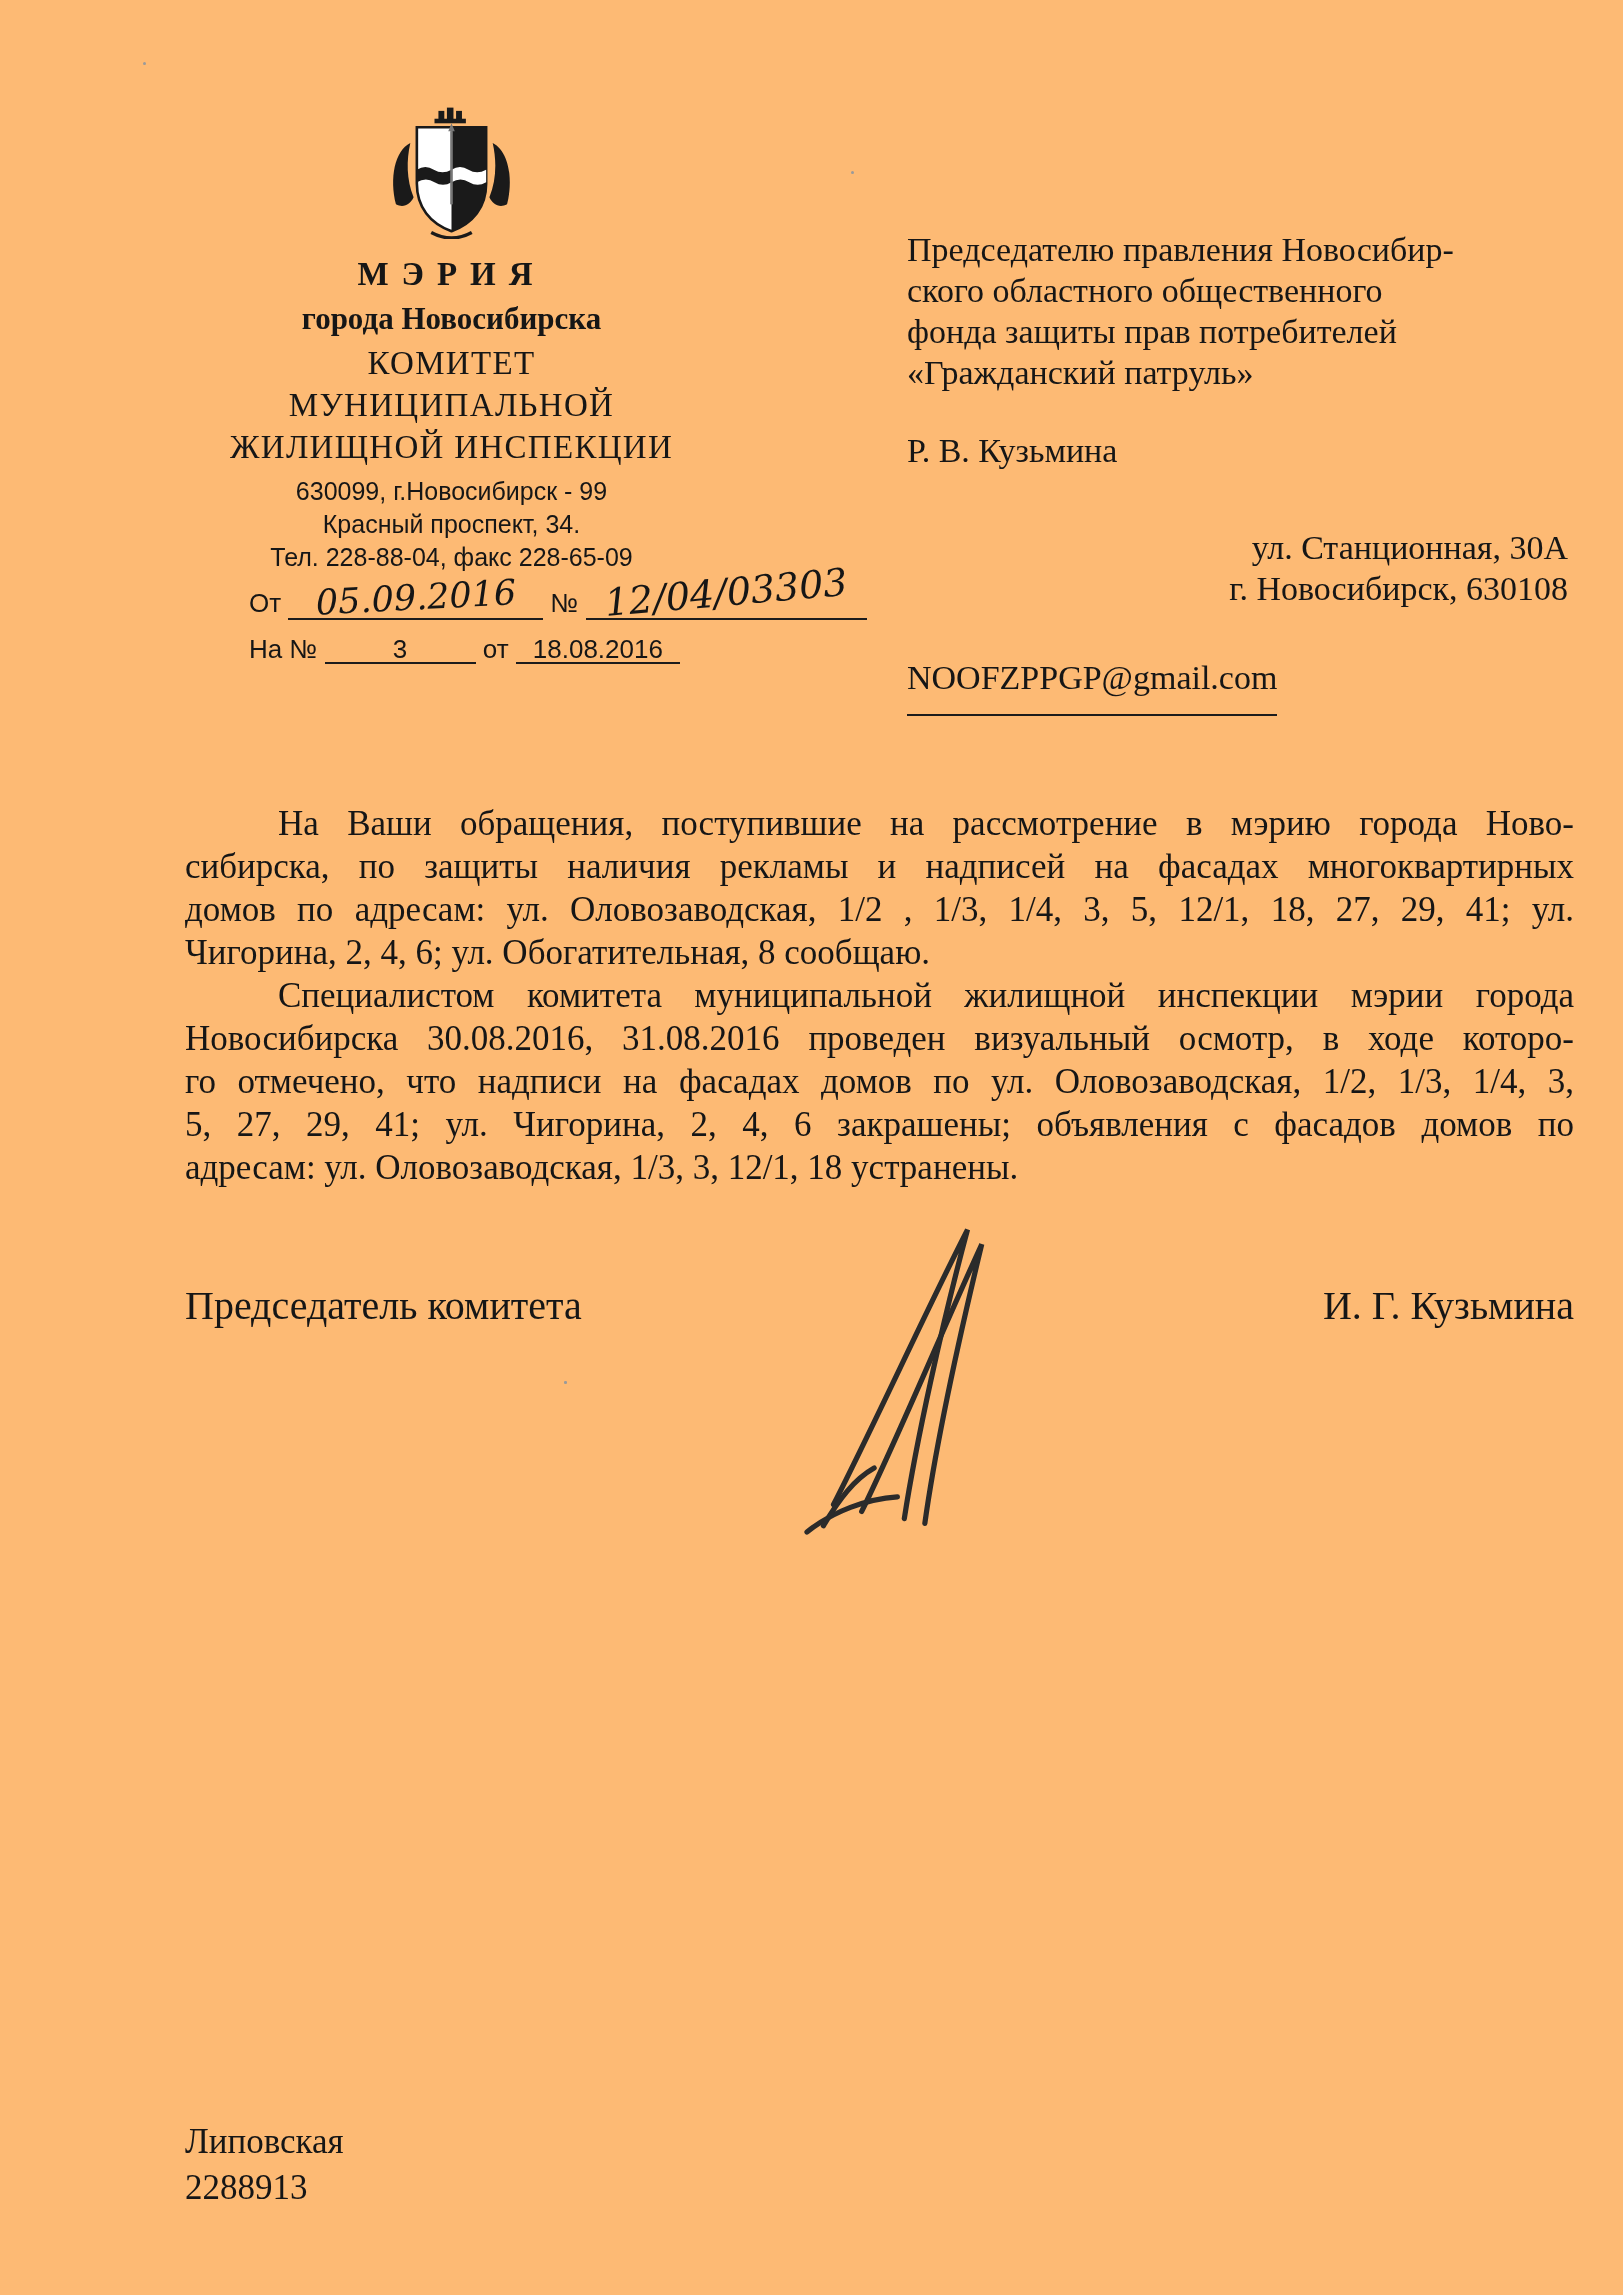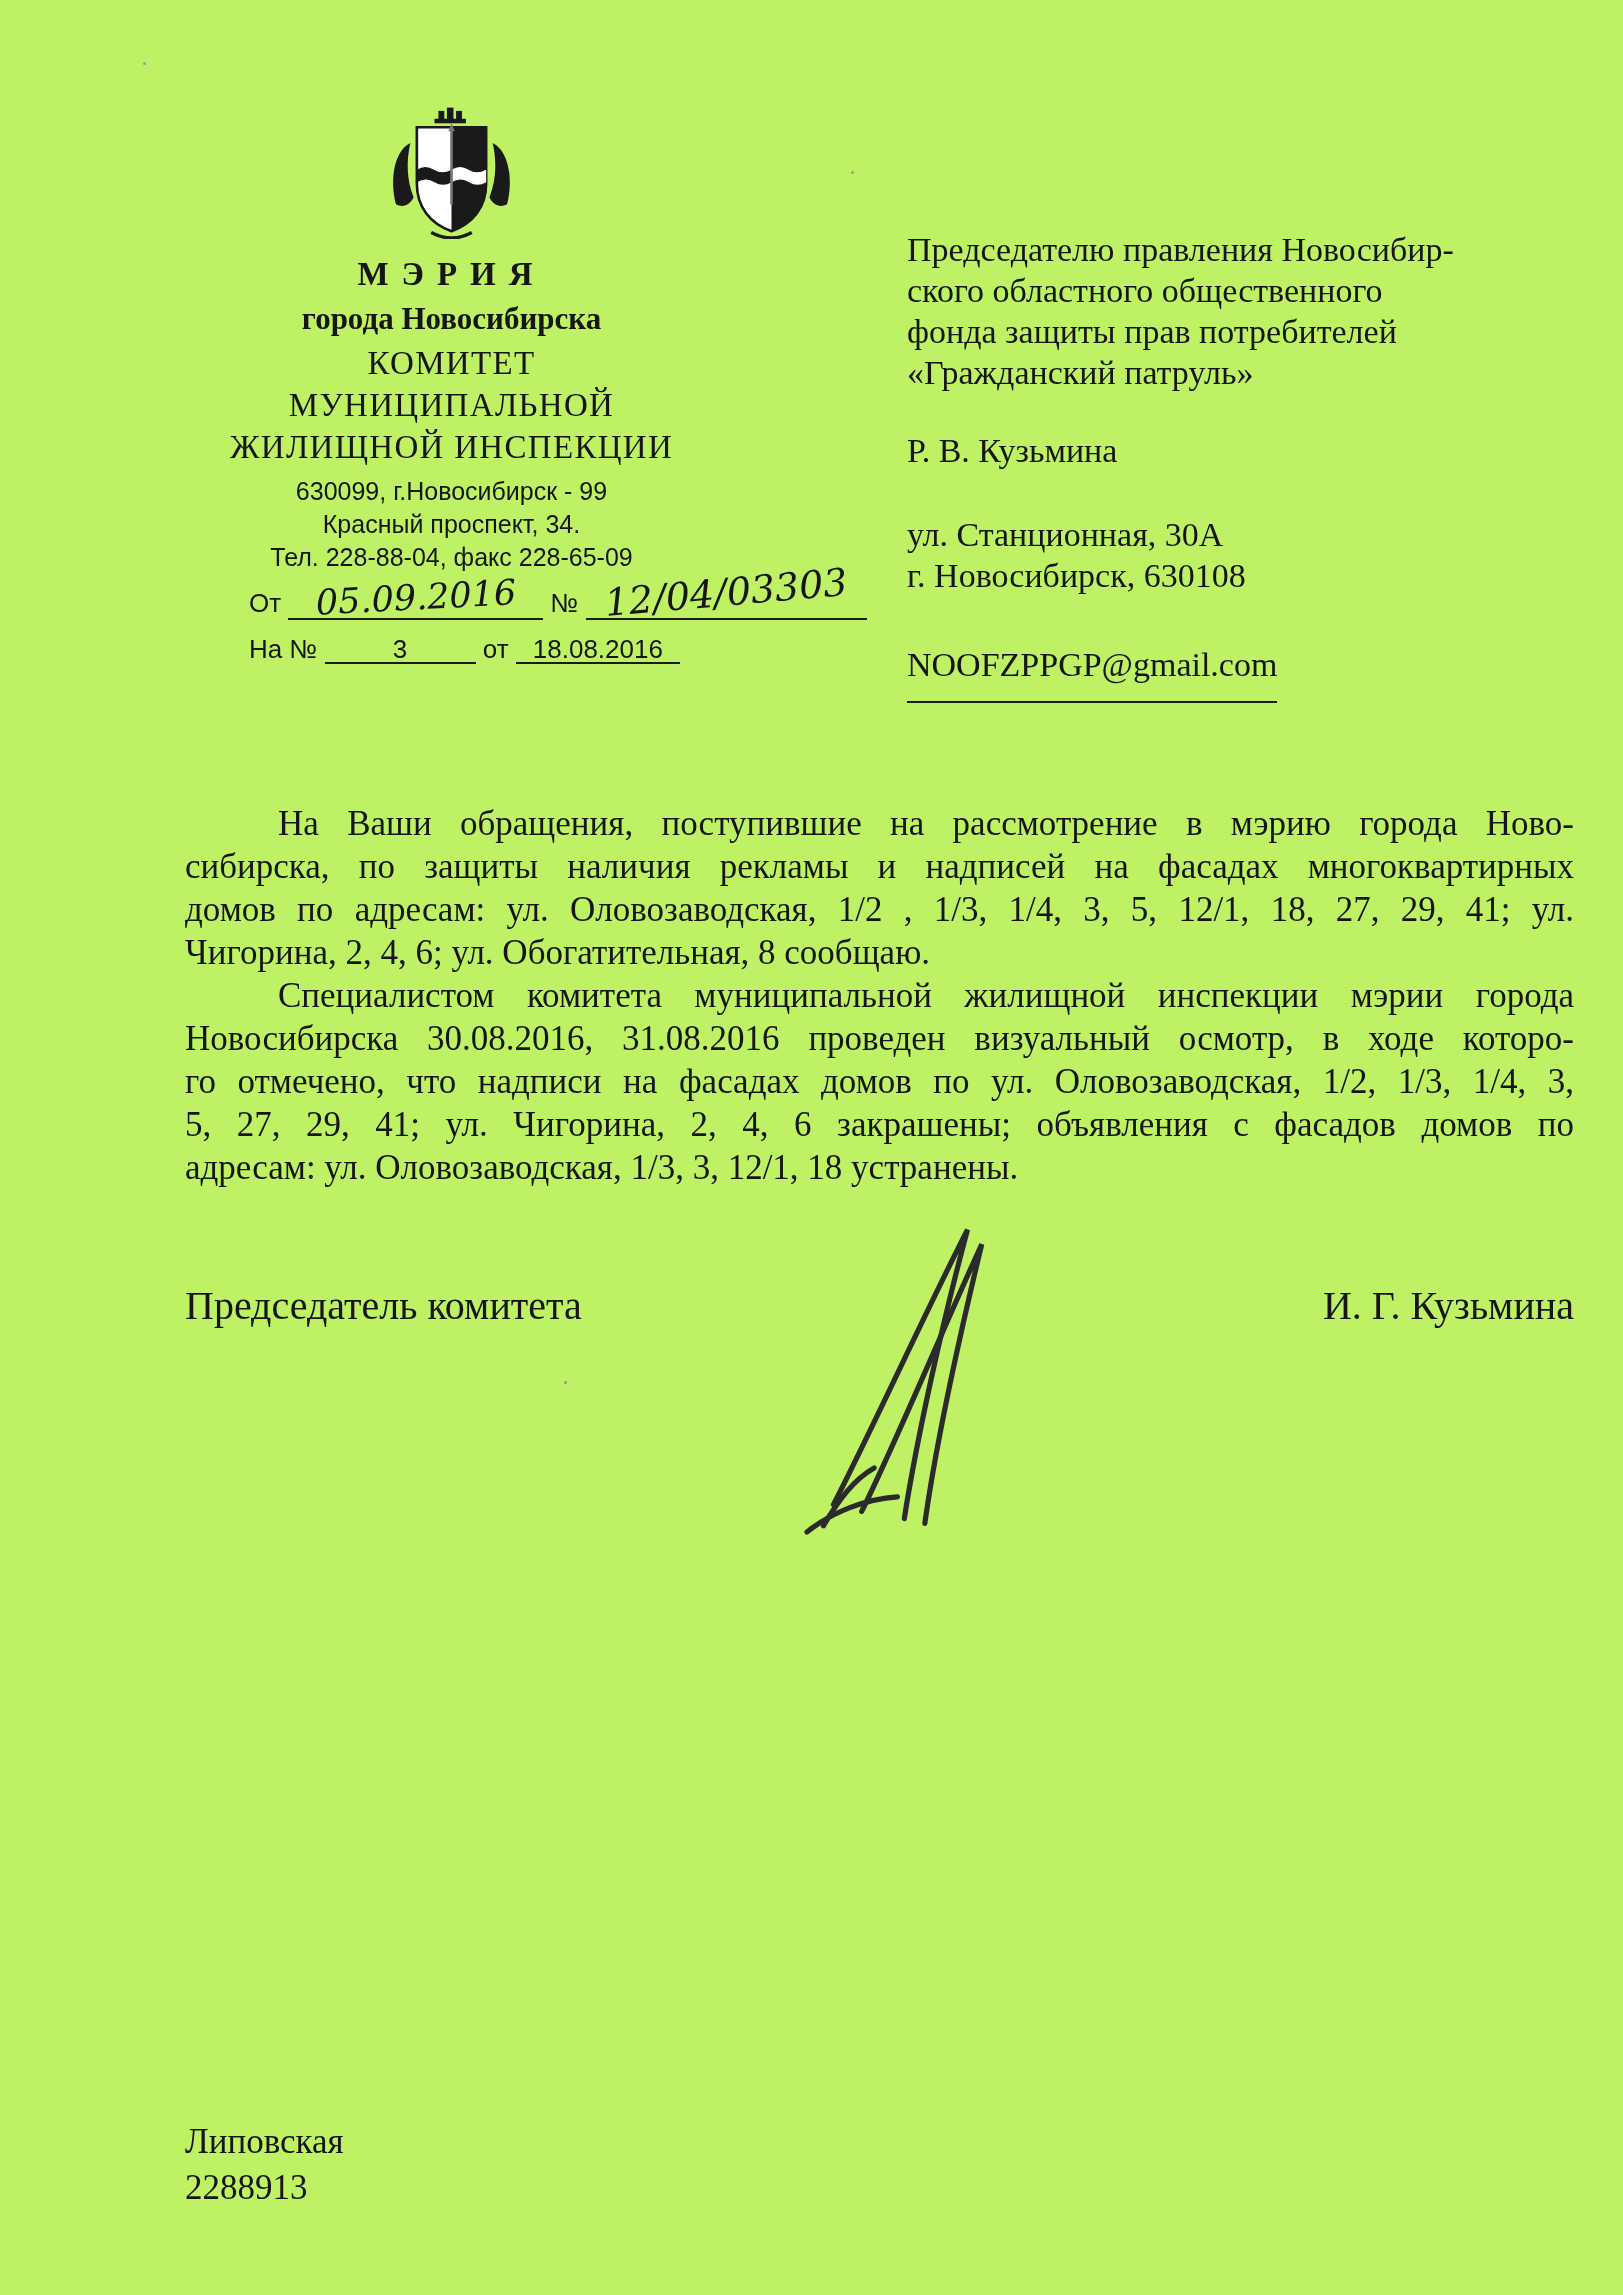--- a/index.html
+++ b/index.html
@@ -1,19 +1,19 @@
 <!DOCTYPE html>
 <html style="font-size:10.5px"><head>
 <meta charset="utf-8">
 <style>
   * { margin:0; padding:0; box-sizing:border-box; }
   html,body { background:#e8e8e8; }
   .page {
     position:relative; width:1623px; height:2295px; margin:0 auto;
-    background:#bef264; color:#161616; overflow:hidden;
+    background:#fdba74; color:#161616; overflow:hidden;
     font-family:"Liberation Serif", serif;
   }
 
   
   .letterhead { position:absolute; left:157px; top:105px; width:589px; text-align:center; }
   .emblem-wrap { margin:0 auto 17px; width:151px; height:134px; }
   .org  { font-size:33px; font-weight:bold; letter-spacing:13px; margin-top:3.9px; }
   .org-sub { font-size:31px; font-weight:bold; margin-top:7.9px; }
   .committee-block { margin-top:5.2px; }
   .committee { font-size:33px; line-height:42px; letter-spacing:1.3px; }
@@ -34,21 +34,21 @@
   .slot-in-date { min-width:164px; }
   .hand {
     font-family:"DejaVu Serif", serif; font-style:italic; font-size:35px;
     display:inline-block; transform:rotate(-3deg) translateY(-2.6px); white-space:nowrap;
   }
   .hand-big { font-size:38px; transform:rotate(-5deg) translateY(-6.5px); }
 
   
   .addressee { position:absolute; left:907px; top:229px; width:661px; font-size:34px; line-height:41px; }
   .addr-person { margin-top:37px; }
-  .addr-addr { margin-top:43px; }
+  .addr-addr { margin-top:56px;text-align:right; }
   .addr-email { margin-top:48px; display:inline-block; border-bottom:2px solid #1c1c1c; padding-bottom:16px; }
 
   
   .body-text { position:absolute; left:185px; top:802px; width:1389px; font-size:35px; line-height:43px; }
   .line { text-align:justify; text-align-last:justify; }
   .line.end { text-align:justify; text-align-last:left; }
   .indent { text-indent:93px; }
 
   
   .sign-row {

